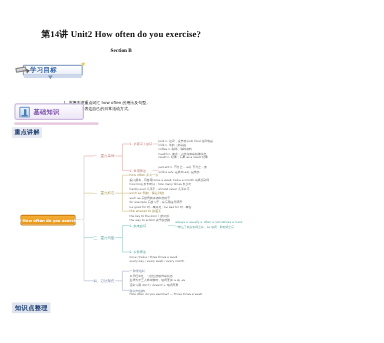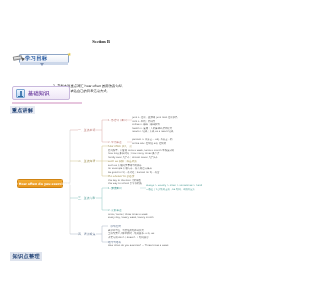--- a/index.html
+++ b/index.html
@@ -202,20 +202,21 @@
     color:#1d3f73;
     letter-spacing:.3px;
     white-space:nowrap;
   }
 </style>
 </head>
 <body>
 
 <div class="page">
 
+  <div class="title">第14讲  Unit2 How often do you exercise?</div>
   <div class="subtitle">Section B</div>
 
   <div class="banner-goal">
     <div class="goal-ribbon"></div>
     <div class="goal-pen">
       <div class="body"></div>
         <div class="tip"></div>
     </div>
     <div class="goal-text">学习目标</div>
     <div class="goal-star">★</div>

